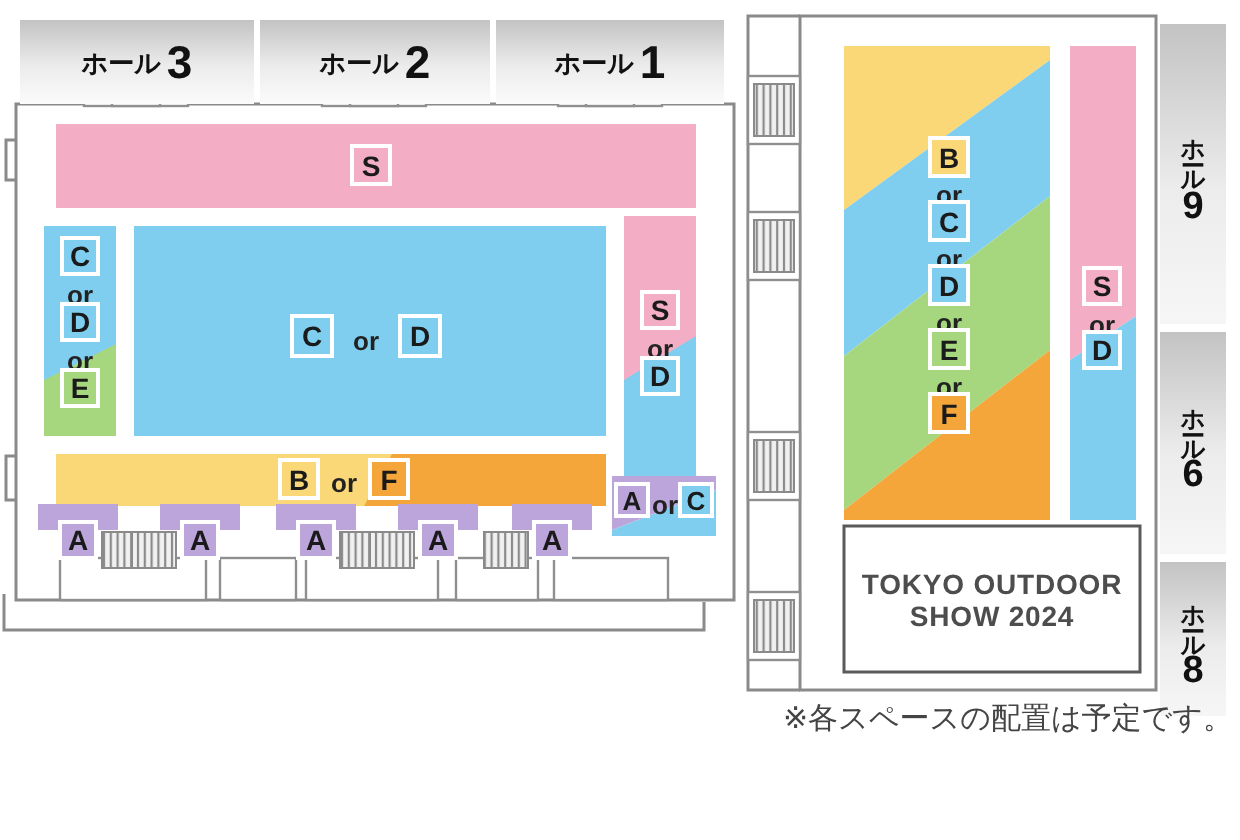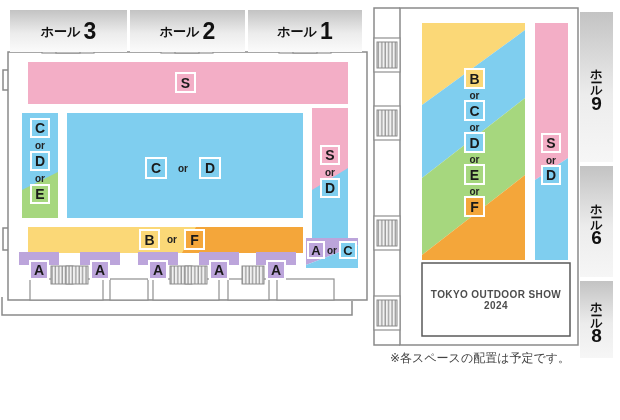--- a/index.html
+++ b/index.html
@@ -20,28 +20,28 @@
     background:linear-gradient(180deg,#c3c3c3 0%,#ececec 55%,#f6f6f6 100%);
     display:flex;flex-direction:column;align-items:center;justify-content:center;gap:2px;}
   .hp{font-size:13px;font-weight:700;color:#111;line-height:1;}
   .hn{font-size:23px;font-weight:700;color:#111;line-height:1;}
   .vtext{writing-mode:vertical-rl;text-orientation:mixed;font-size:12px;font-weight:700;color:#111;letter-spacing:1px;line-height:1;}
   .hn2{font-size:19px;font-weight:700;color:#111;line-height:1;}
   
   .lbox{position:absolute;box-sizing:border-box;border:2px solid #ffffff;
         display:flex;align-items:center;justify-content:center;
         font-size:14px;font-weight:700;color:#1a1a1a;line-height:1;}
-  .orl{position:absolute;font-size:10px;font-weight:700;color:#222;text-align:center;line-height:1;}
+  .orl{position:absolute;font-size:13px;font-weight:700;color:#222;text-align:center;line-height:1;}
   .bg-pink{background:#F3AEC6;} .bg-blue{background:#7FCEEF;} .bg-green{background:#A6D77E;}
   .bg-yellow{background:#FBD877;} .bg-orange{background:#F4A63A;} .bg-purple{background:#BCA5DB;}
   .title-label{position:absolute;left:424px;top:265px;width:144px;height:69px;
     display:flex;align-items:center;justify-content:center;text-align:center;
-    font-size:10px;font-weight:700;color:#4d4d4d;letter-spacing:.4px;}
-  .footnote{position:absolute;left:390px;top:350px;width:228px;text-align:left;
-    font-size:12px;color:#444;}
+    font-size:14px;font-weight:700;color:#4d4d4d;letter-spacing:.4px;}
+  .footnote{position:absolute;left:390px;top:350px;width:228px;text-align:center;
+    font-size:15px;color:#444;}
 </style>
 </head>
 <body>
 
 <div class="stage">
 
   <svg width="620" height="420" viewBox="0 0 620 420">
     <defs>
       <pattern id="hatch" width="3.4" height="6" patternUnits="userSpaceOnUse">
         <rect width="3.4" height="6" fill="#f1f1f1"></rect>

